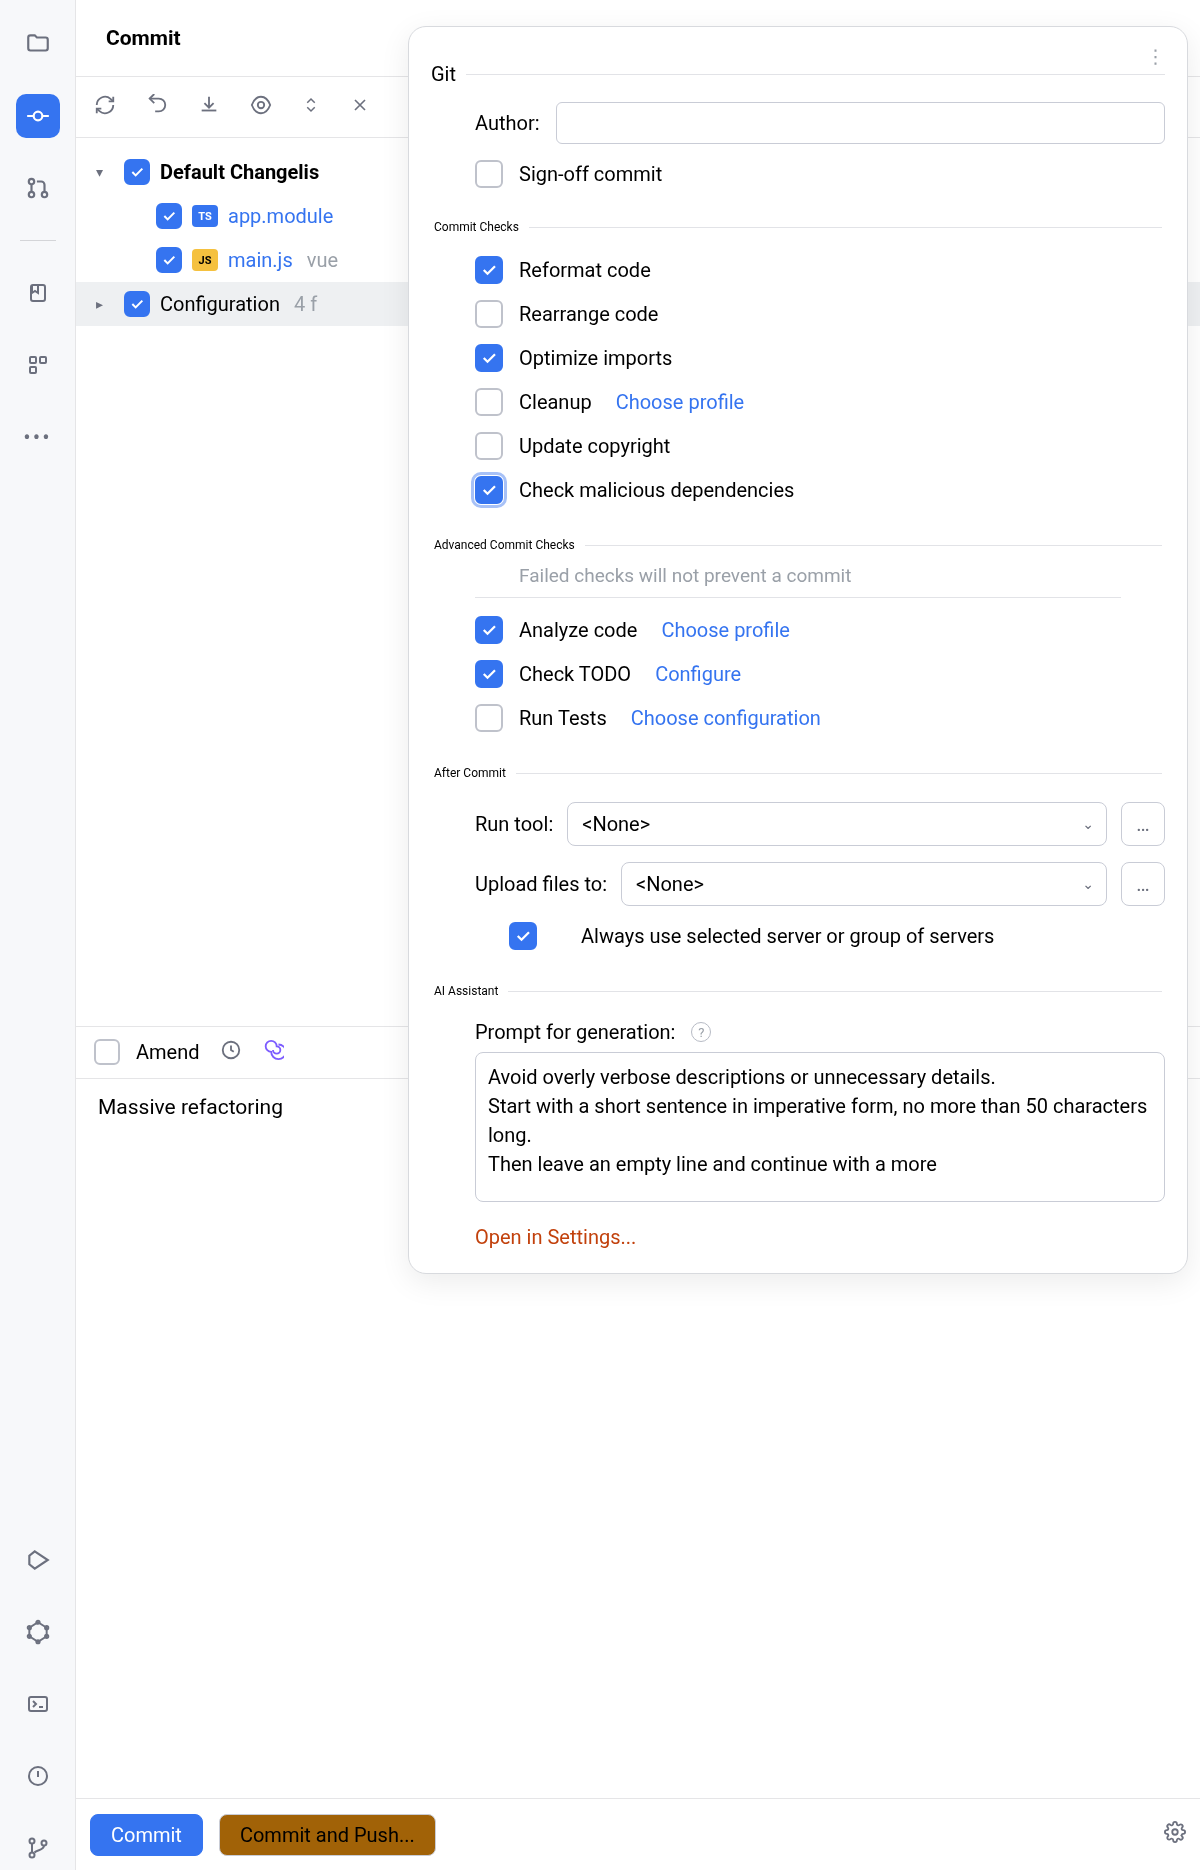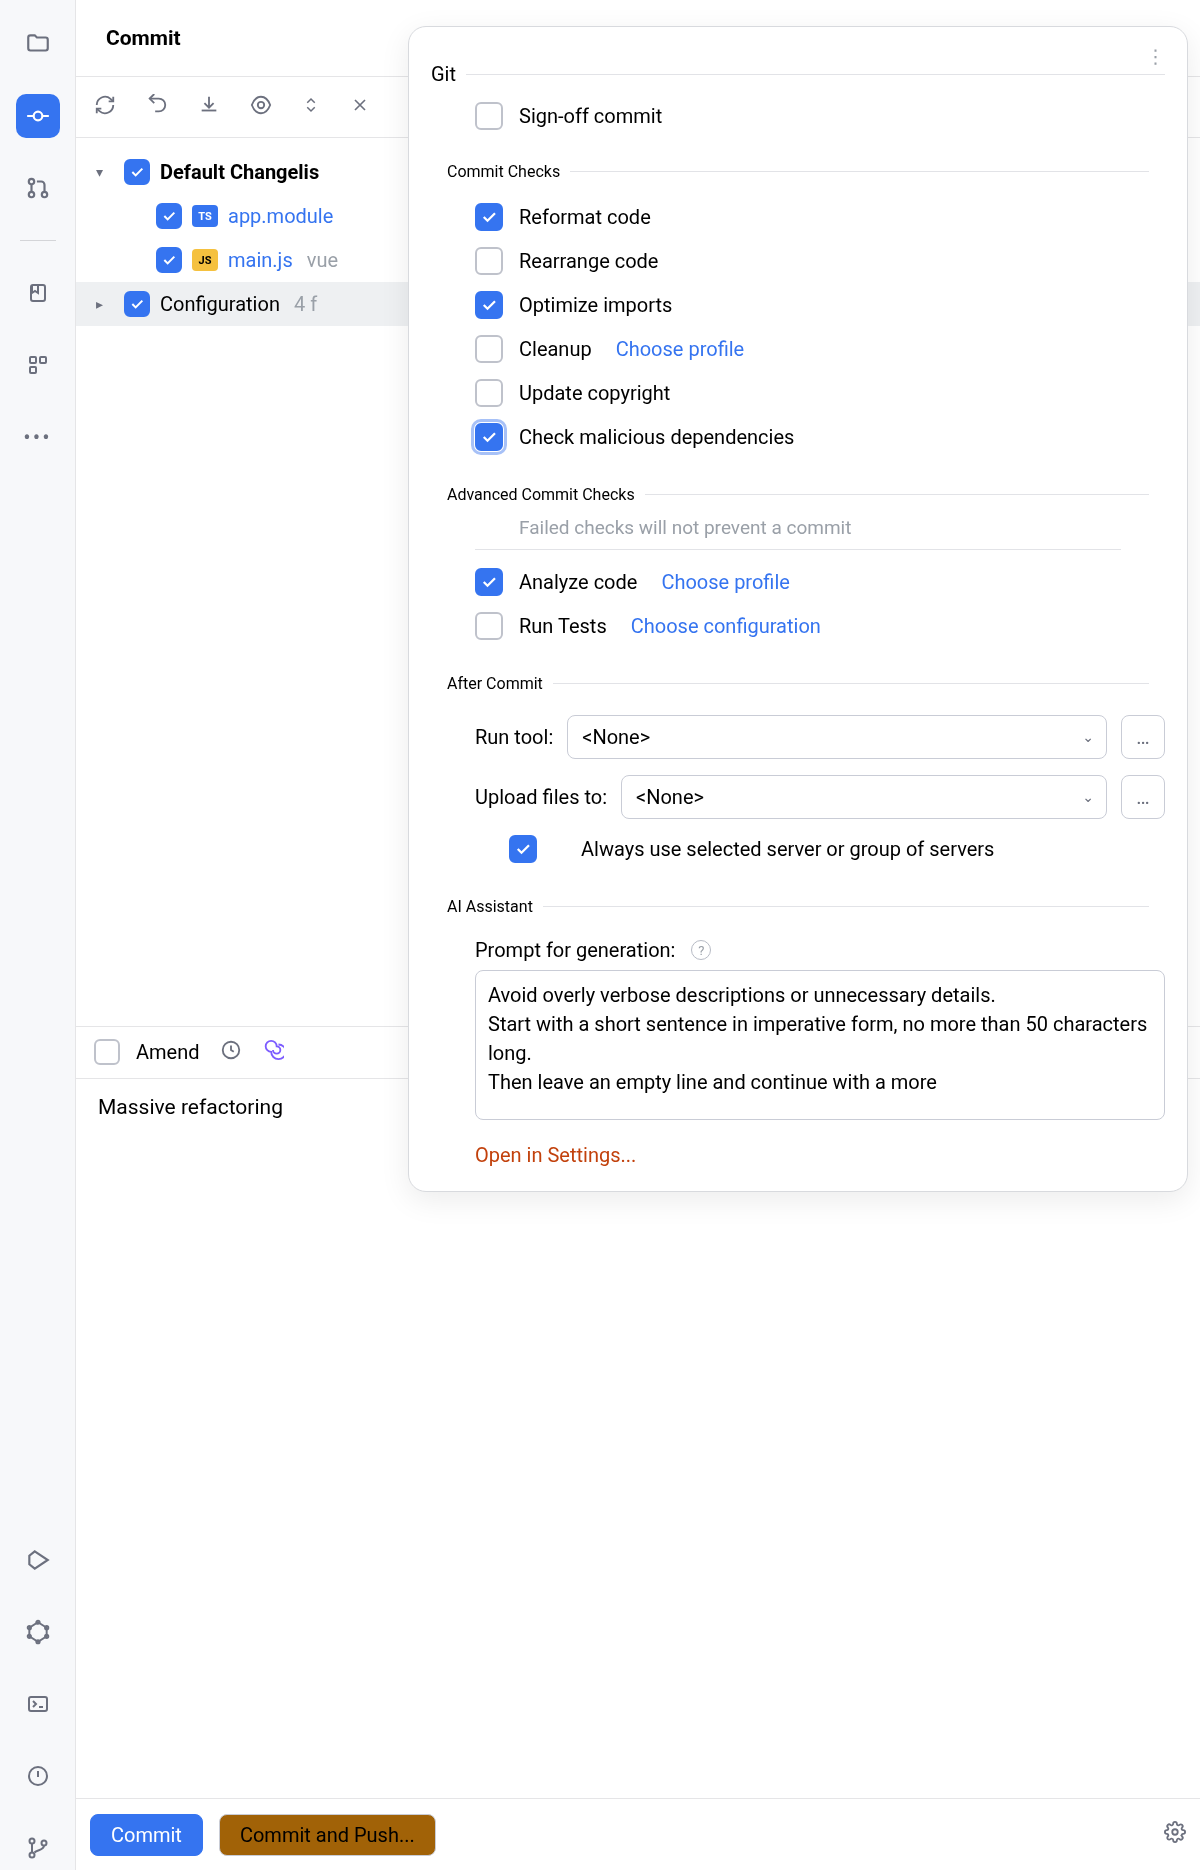--- a/index.html
+++ b/index.html
@@ -32,21 +32,21 @@
 .amend-bar .ucb { width:26px;height:26px;border:2px solid #bfc2cb;border-radius:6px; }
 .amend-bar .lbl { font-size:20px; }
 .amend-bar .sicon { color:#6c707e; margin-left:4px;}
 .amend-bar .spiral { color:#7c5cff; }
 .msgarea { border-top:1px solid #e5e5e7; padding: 16px 22px; font-family: ui-monospace, SFMono-Regular, Menlo, monospace; font-size:21px; color:#000; height:auto; flex:1; }
 .bottom { height:72px; border-top:1px solid #e5e5e7; display:flex; align-items:center; padding:0 14px; gap:16px;}
 .btn { height:42px; padding:0 20px; border-radius:8px; font-size:20px; border:1px solid #c9ccd6; background:#a16207; cursor:pointer;}
 .btn.primary { background:#3574f0; color:#fff; border-color:#3574f0; }
 .bottom .gear { margin-left:auto; color:#6c707e; }
 .panel { position:absolute; top: 26px; right:12px; width:780px; background:#fff; border:1px solid #d8dade; border-radius:18px; box-shadow: 0 8px 30px rgba(0,0,0,.08); padding: 18px 22px 20px 22px; z-index:50; }
-.section-title { font-size:16px; color:#000; display:flex; align-items:center; gap:10px; margin: 10px 16px 14px; }
+.section-title { font-size:12px; color:#000; display:flex; align-items:center; gap:10px; margin: 10px 3px 14px; }
 .section-title .line { flex:1; height:1px; background:#e2e3e7; }
 .row { display:flex; align-items:center; gap:16px; padding: 8px 0 8px 44px; font-size:20px; }
 .row-author { display:flex; align-items:center; gap:16px; padding: 8px 0 8px 44px; }
 .row-author label { font-size:20px; }
 .row-author input { flex:1; height:42px; border:1px solid #c9ccd6; border-radius:6px; padding:0 10px; font-size:19px; }
 .ck { width:28px; height:28px; border-radius:6px; flex-shrink:0; display:inline-flex;align-items:center;justify-content:center; }
 .ck.unchecked { border:2px solid #bfc2cb; background:#fff; }
 .ck.checked { background:#3574f0; border:2px solid #3574f0; }
 .ck.focus { outline:3px solid #a7c1f7; outline-offset:1px; }
 .ck svg{width:18px;height:18px;}
@@ -243,20 +243,24 @@
 
     <div class="panel">
       <div class="panel-top">
           <span>⋮</span>
         </div>
 
       <div class="first-row">
           <span class="title">Git</span>
           <span class="line"></span>
         </div>
+      <div class="row-author">
+        <label>Author:</label>
+        <input type="text" value="" style="">
+      </div>
       <div class="row">
         <span class="ck unchecked"></span>
         <span>Sign-off commit</span>
       </div>
 
       <div class="section-title" style="margin-top:24px;">
           <span>Commit Checks</span>
           <span class="line"></span>
         </div>
       <div class="row">
@@ -304,20 +308,29 @@
       <div class="hint">Failed checks will not prevent a commit</div>
       <div class="sep-row"></div>
       <div class="row">
           <span class="ck checked">
             <svg viewBox="0 0 24 24" fill="none" stroke="#fff" stroke-width="3">
               <path d="M5 12l5 5L20 7"></path>
             </svg>
           </span>
           <span>Analyze code</span>
           <span class="link">Choose profile</span>
+        </div>
+      <div class="row">
+          <span class="ck checked">
+            <svg viewBox="0 0 24 24" fill="none" stroke="#fff" stroke-width="3">
+              <path d="M5 12l5 5L20 7"></path>
+            </svg>
+          </span>
+          <span>Check TODO</span>
+          <span class="link">Configure</span>
         </div>
       <div class="row">
           <span class="ck unchecked"></span>
           <span>Run Tests</span>
           <span class="link">Choose configuration</span>
         </div>
 
       <div class="section-title" style="margin-top:26px;">
           <span>After Commit</span>
           <span class="line"></span>

